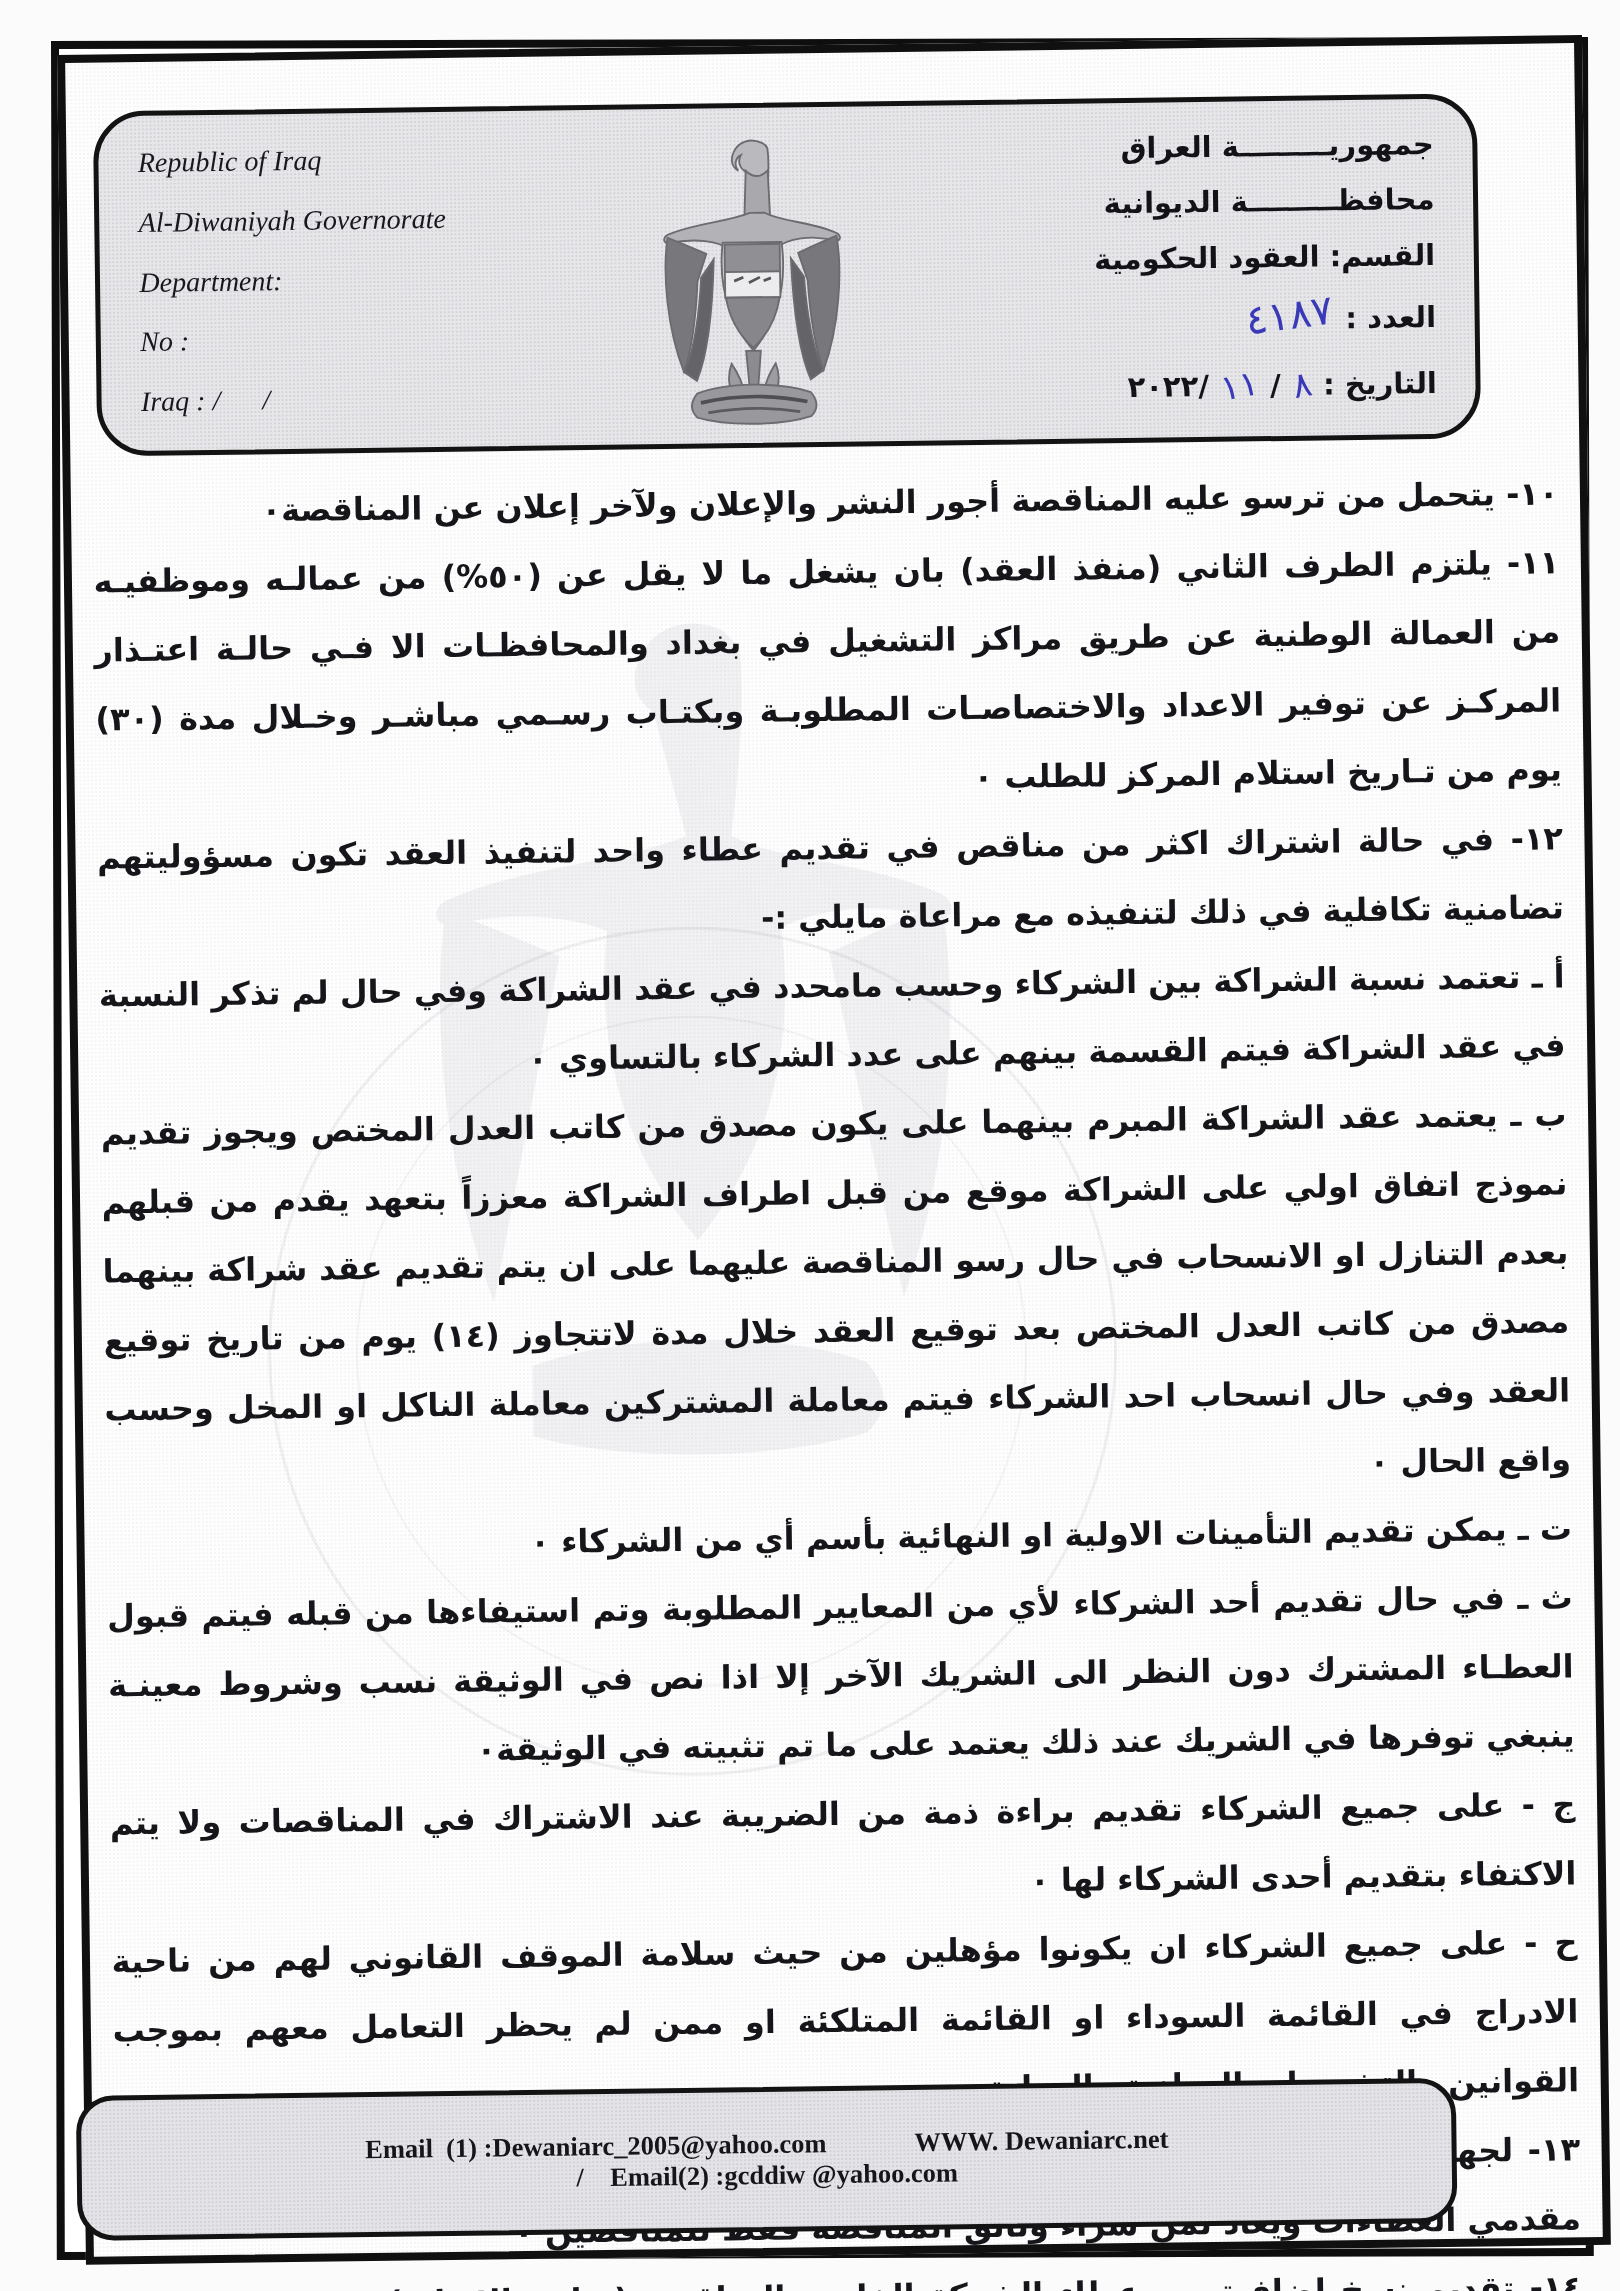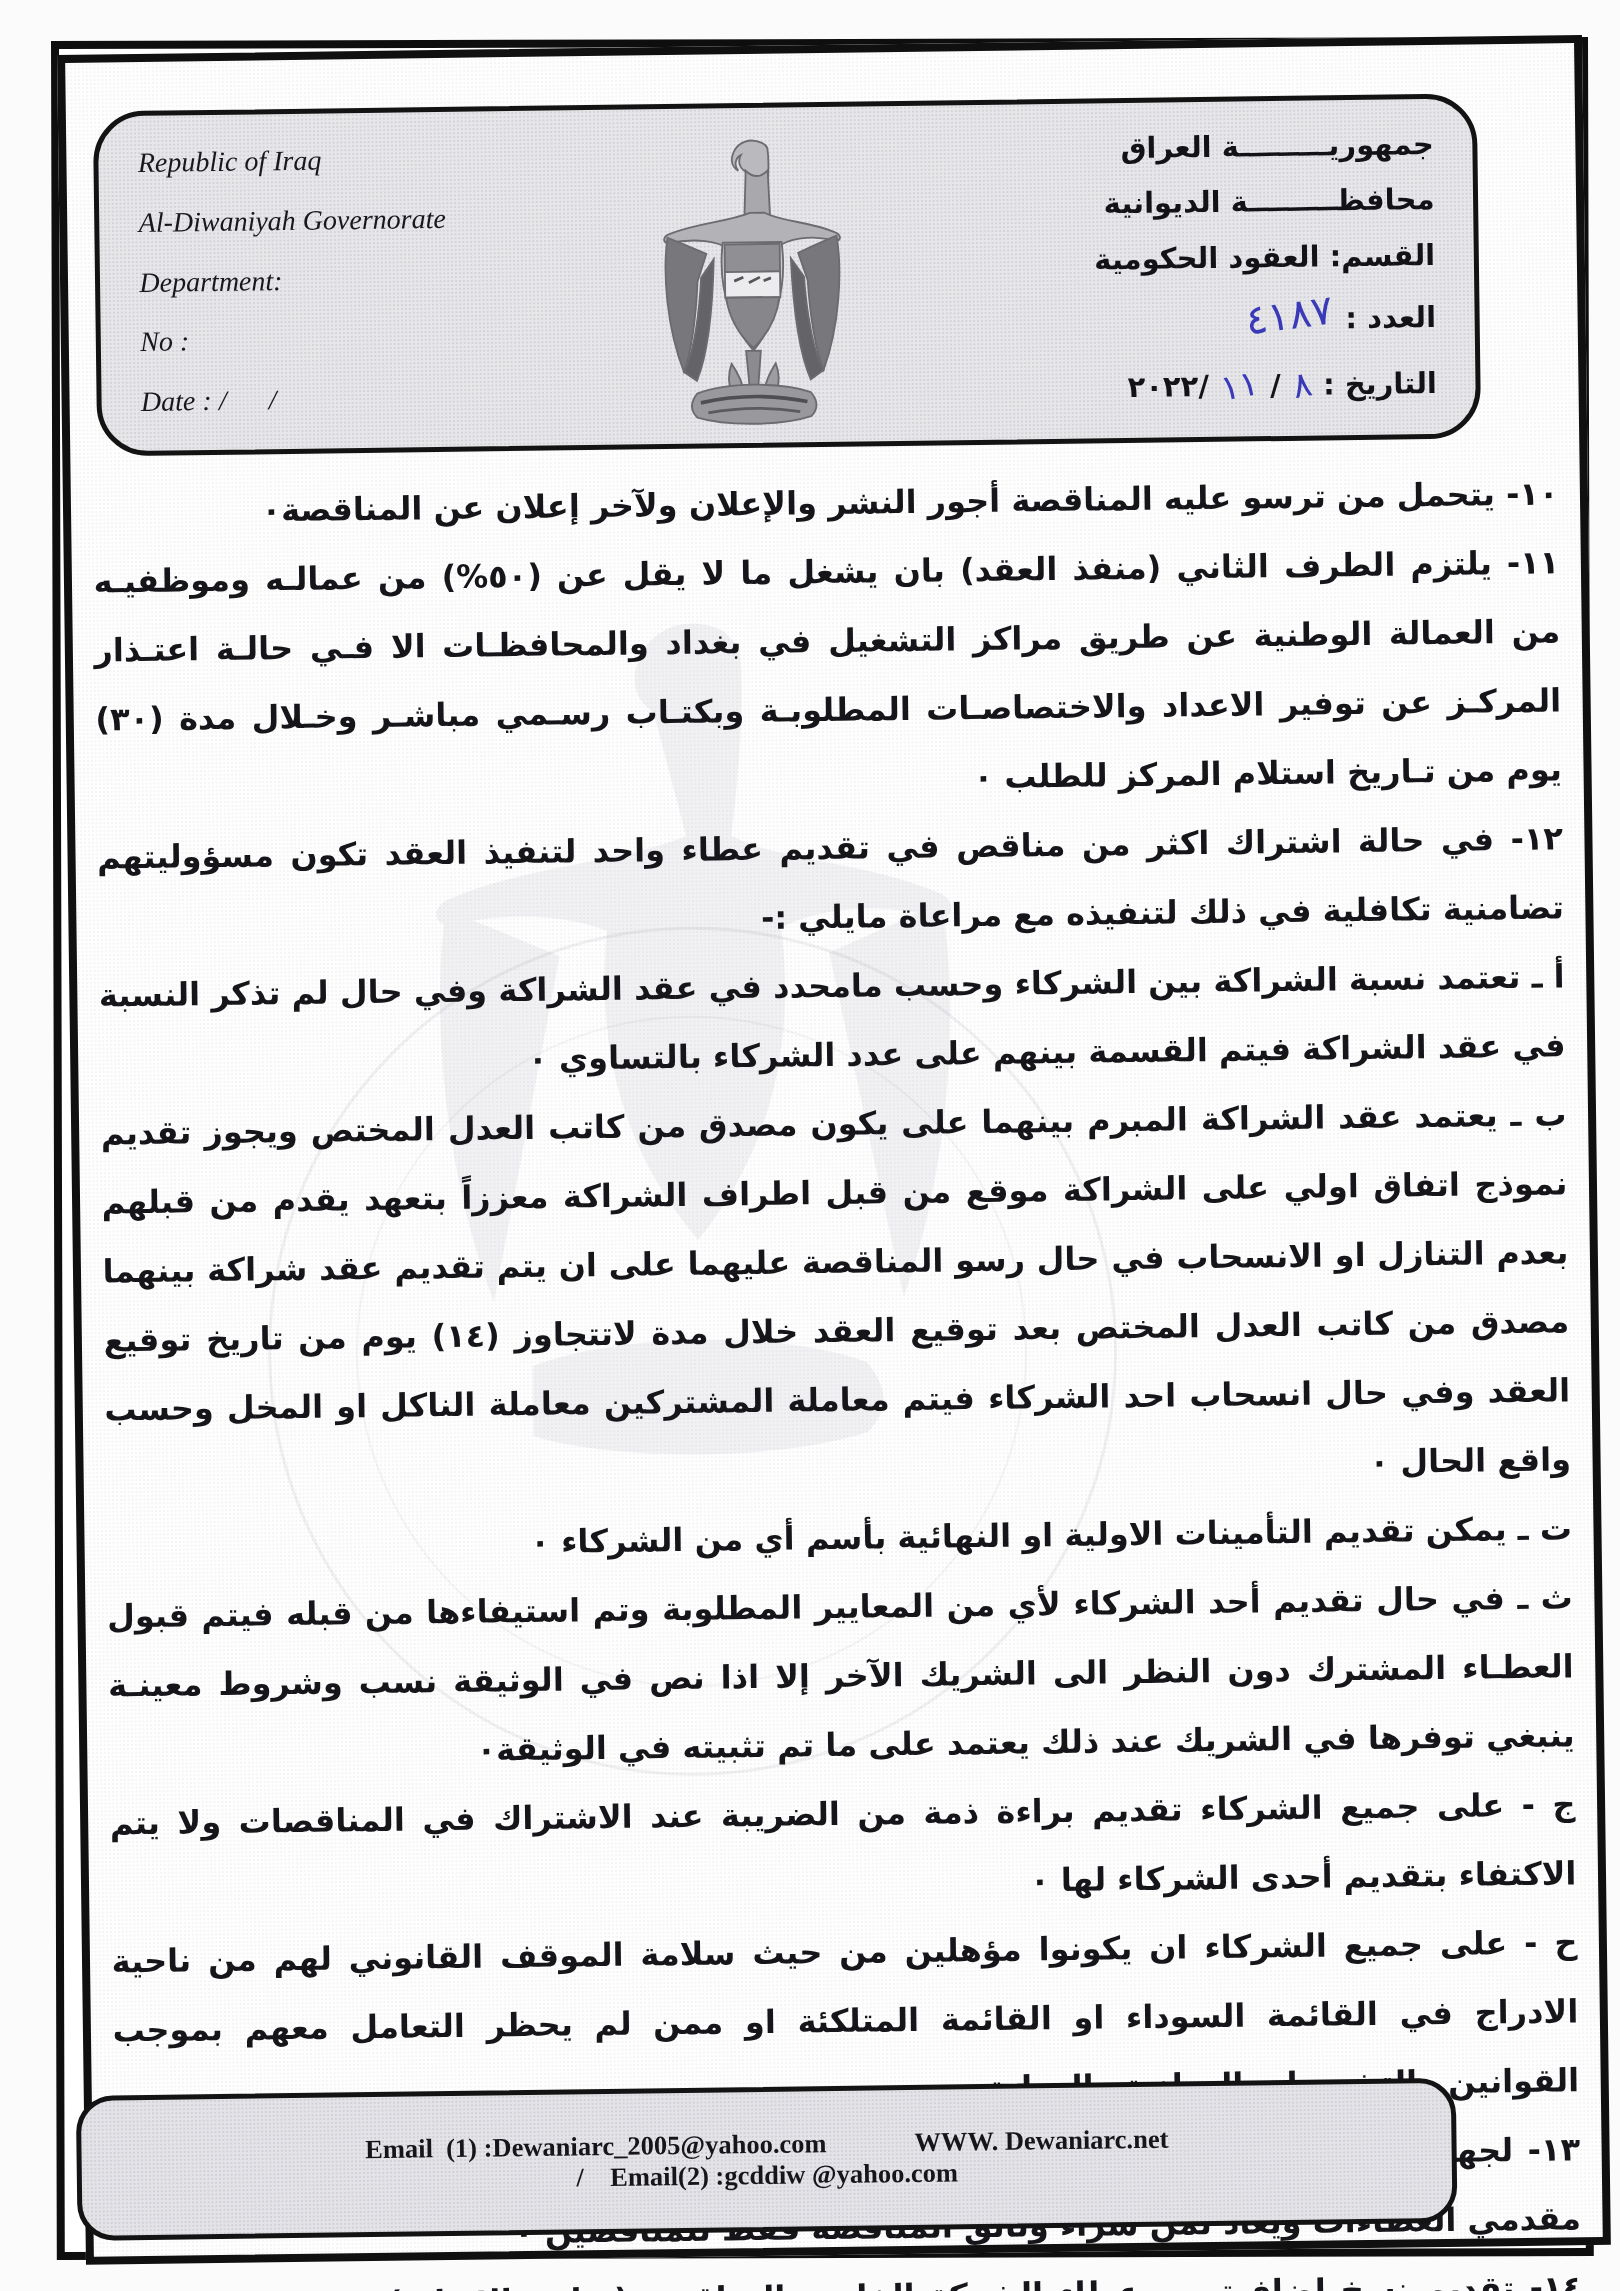--- a/index.html
+++ b/index.html
@@ -120,21 +120,21 @@
 <div class="page">
 
   <div class="header-box">
 
     <div class="eng-col">
       <div>Republic of Iraq</div>
       <div>Al-Diwaniyah Governorate</div>
       <div>Department:</div>
       <div>No :</div>
       <div>
-        <span>Date :</span>
+        <span>Iraq :</span>
         <span class="pre">/      /</span>
       </div>
     </div>
 
     <div class="emblem-col">
 
       <svg width="227" height="294" viewBox="0 0 240 320" aria-hidden="true">
         <g fill="#9a9a9f" stroke="#6b6b70" stroke-width="2">
 
           <path d="M132,10 C120,4 106,8 101,20 C97,29 100,36 106,40 C101,34 103,26 109,23 C105,30 108,38 114,41 L118,88 L134,88 C138,60 140,30 138,16 C136,11 134,11 132,10 Z" fill="#b9b9be"></path>

